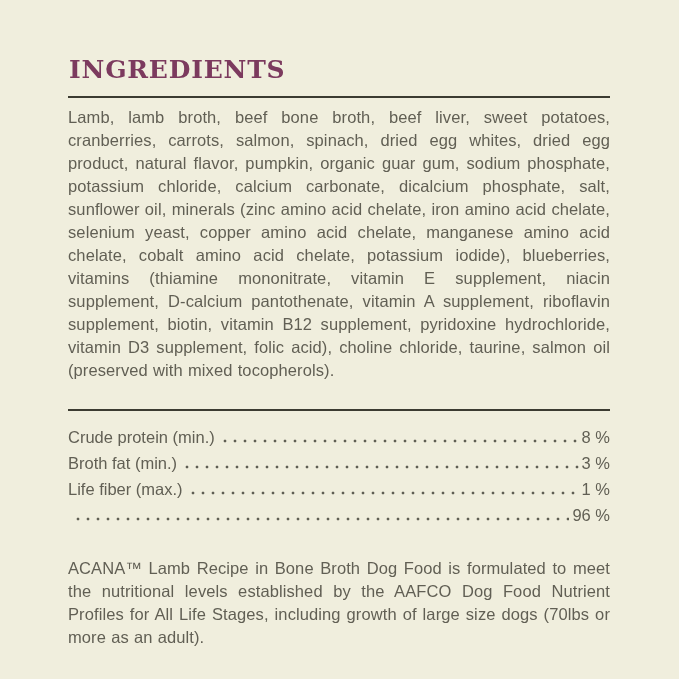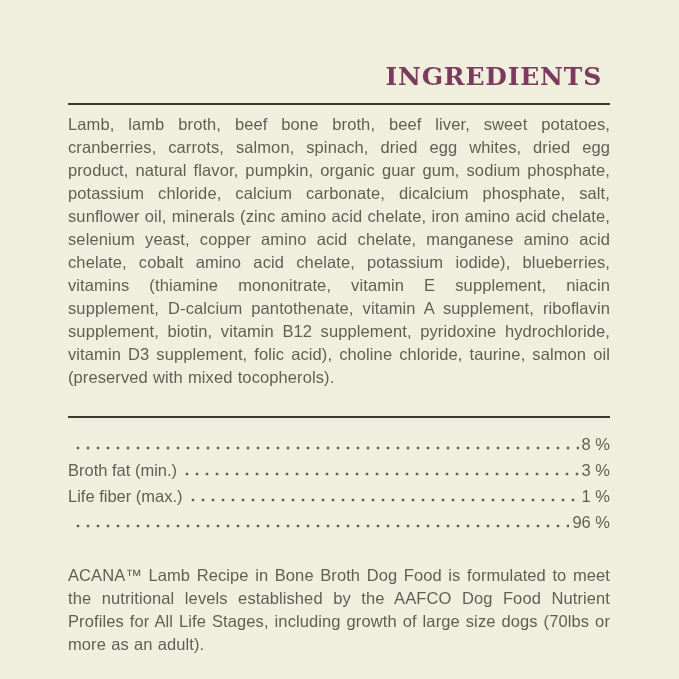--- a/index.html
+++ b/index.html
@@ -13,28 +13,27 @@
   .label-panel {
     box-sizing: border-box;
     width: 679px;
     height: 679px;
     padding: 54px 69px 0 68px;
     background: #f0eedd;
     font-family: "Liberation Sans", sans-serif;
     color: #615f54;
   }
   .section-title {
-    margin: 8px;
+    margin: 1px;
     font-family: "DejaVu Serif", serif;
     font-weight: 700;
     font-size: 25px;
     letter-spacing: 0.8px;
     color: #7c3a5e;
     line-height: 1.2;
-    text-align: right;
   }
   .rule {
     height: 2px;
     background: #3c3b31;
     border: none;
     margin: 11px 0 0 0;
   }
   .body-text {
     margin: 8px 0 0 0;
     font-size: 16.5px;
@@ -89,20 +88,21 @@
     <h2 class="section-title">INGREDIENTS</h2>
     <div class="rule"></div>
     <p class="body-text">Lamb, lamb broth, beef bone broth, beef liver, sweet potatoes, cranberries, carrots, salmon, spinach, dried egg whites, dried egg product, natural flavor, pumpkin, organic guar gum, sodium phosphate, potassium chloride, calcium carbonate, dicalcium phosphate, salt, sunflower oil, minerals (zinc amino acid chelate, iron amino acid chelate, selenium yeast, copper amino acid chelate, manganese amino acid chelate, cobalt amino acid chelate, potassium iodide), blueberries, vitamins (thiamine mononitrate, vitamin E supplement, niacin supplement, D-calcium pantothenate, vitamin A supplement, riboflavin supplement, biotin, vitamin B12 supplement, pyridoxine hydrochloride, vitamin D3 supplement, folic acid), choline chloride, taurine, salmon oil (preserved with mixed tocopherols).</p>
   </section>
 
   <section class="ga-section">
     <div class="rule"></div>
 
     <div class="ga-rows">
       <div class="ga-row">
+        <span class="ga-label">Crude protein (min.)</span>
         <span class="ga-leader"></span>
         <span class="ga-value">8 %</span>
       </div>
       <div class="ga-row">
         <span class="ga-label">Broth fat (min.)</span>
         <span class="ga-leader"></span>
         <span class="ga-value">3 %</span>
       </div>
       <div class="ga-row">
         <span class="ga-label">Life fiber (max.)</span>

